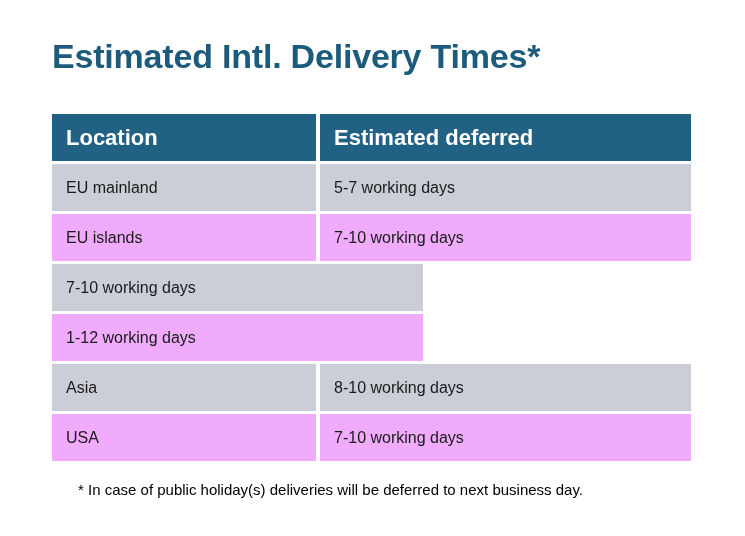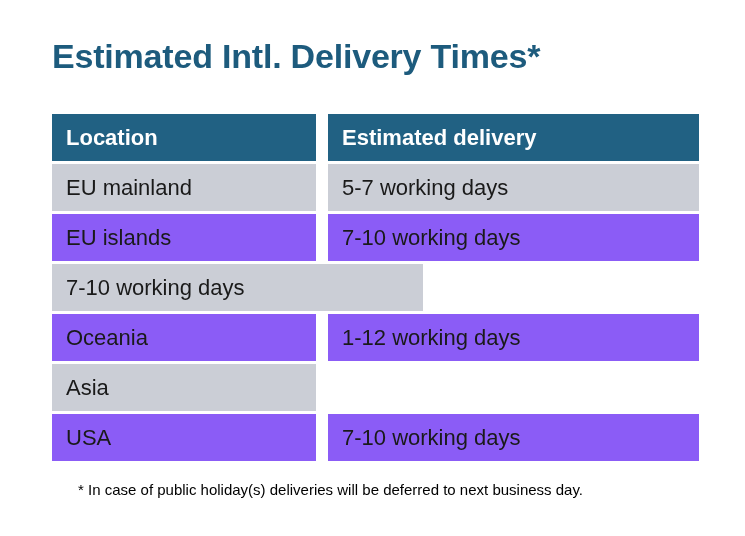--- a/index.html
+++ b/index.html
@@ -34,32 +34,32 @@
     left: 52px;
     top: 114px;
     width: 639px;
     display: flex;
     flex-direction: column;
     row-gap: 3px;
   }
   .table-row {
     display: flex;
     flex-direction: row;
-    column-gap: 12px;
+    column-gap: 4px;
     height: 47px;
   }
   .header-row {
     height: 47px;
   }
   .cell {
     display: flex;
     align-items: center;
     box-sizing: border-box;
     padding-left: 14px;
-    font-size: 22px;
+    font-size: 16px;
     color: #1a1a1a;
     white-space: nowrap;
     overflow: hidden;
   }
   .col-location {
     width: 264px;
     flex: 0 0 264px;
   }
   .col-delivery {
     width: 371px;
@@ -68,21 +68,21 @@
   .header-row .cell {
     background: #216183;
     color: #ffffff;
     font-weight: bold;
     font-size: 22px;
   }
   .row-shade-dark .cell {
     background: #cbced6;
   }
   .row-shade-light .cell {
-    background: #8b5cf6;
+    background: #f0abfc;
   }
   .footnote {
     position: absolute;
     left: 78px;
     top: 481px;
     font-size: 15px;
     color: #000000;
     white-space: nowrap;
   }
 </style>
@@ -90,44 +90,44 @@
 <body>
 
 <div class="page">
 
   <div class="page-title">Estimated Intl. Delivery Times*</div>
 
   <div class="delivery-table">
 
     <div class="table-row header-row">
       <div class="cell col-location">Location</div>
-      <div class="cell col-delivery">Estimated delivery</div>
+      <div class="cell col-delivery">Estimated deferred</div>
     </div>
 
     <div class="table-row row-shade-dark">
       <div class="cell col-location">EU mainland</div>
       <div class="cell col-delivery">5-7 working days</div>
     </div>
 
     <div class="table-row row-shade-light">
       <div class="cell col-location">EU islands</div>
       <div class="cell col-delivery">7-10 working days</div>
     </div>
 
     <div class="table-row row-shade-dark">
       <div class="cell col-delivery">7-10 working days</div>
     </div>
 
     <div class="table-row row-shade-light">
-      <div class="cell col-location">Oceania</div>
       <div class="cell col-delivery">1-12 working days</div>
     </div>
 
     <div class="table-row row-shade-dark">
       <div class="cell col-location">Asia</div>
+      <div class="cell col-delivery">8-10 working days</div>
     </div>
 
     <div class="table-row row-shade-light">
       <div class="cell col-location">USA</div>
       <div class="cell col-delivery">7-10 working days</div>
     </div>
 
   </div>
 
   <div class="footnote">* In case of public holiday(s) deliveries will be deferred to next business day.</div>

